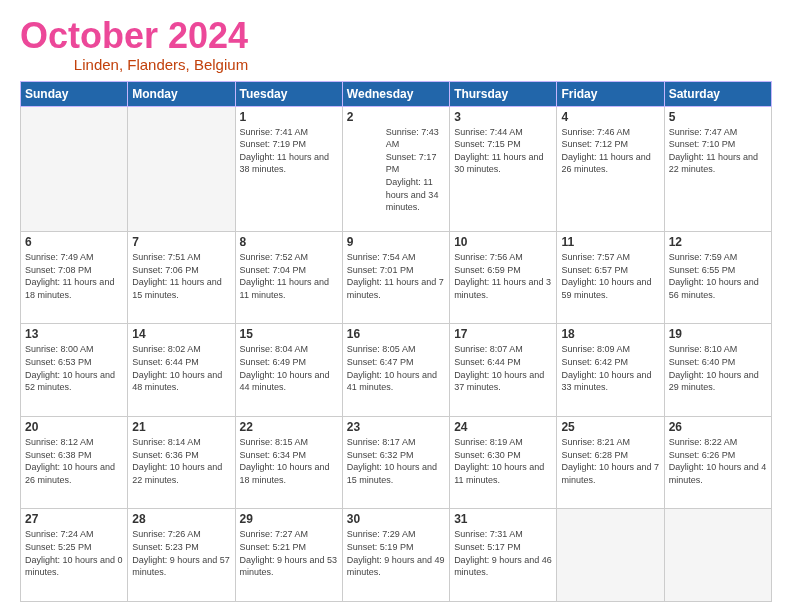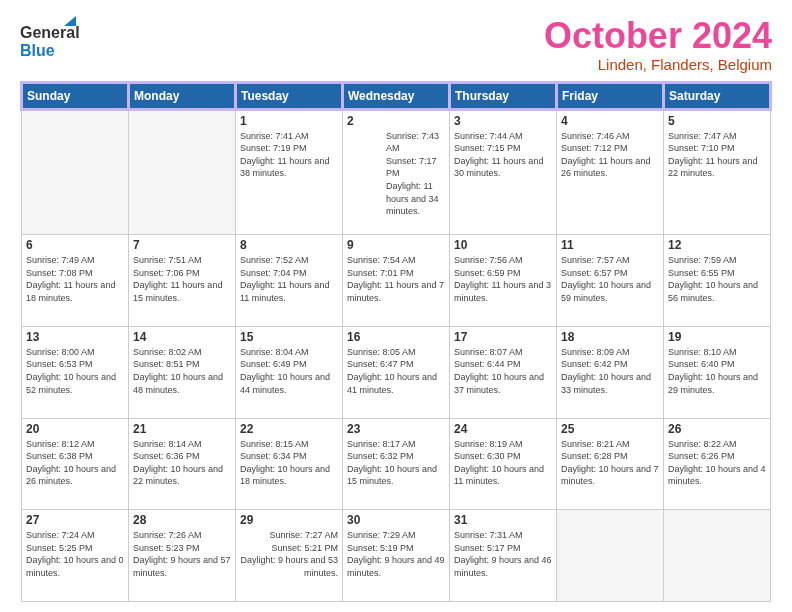--- a/index.html
+++ b/index.html
@@ -41,21 +41,21 @@
       border-collapse: collapse;
       width: 100%;
       table-layout: fixed;
     }
     .calendar th {
       background: #2266aa;
       color: #fff;
       padding: 5px 4px;
       font-size: 12px;
       text-align: left;
-      border: 3px solid #c4b5fd;
+      border: 1px solid #c4b5fd;
     }
     .calendar td {
       border: 1px solid #ccc;
       padding: 3px 4px;
       vertical-align: top;
       font-size: 9.5px;
       color: #333;
       background: #fff;
       height: 82px;
     }
@@ -77,29 +77,20 @@
     .logo-wrapper {
       display: flex;
       align-items: center;
     }
   </style>
 </head>
 <body>
 
 <div class="page">
   <div class="header">
-    <div class="logo-wrapper">
-      <svg width="60" height="52" viewBox="0 0 60 52">
-
-        <text x="0" y="22" font-size="16" font-weight="bold" fill="#333" font-family="Arial">General</text>
-        <text x="0" y="40" font-size="16" font-weight="bold" fill="#1a7abf" font-family="Arial">Blue</text>
-
-        <polygon points="44,10 56,10 56,0" fill="#1a7abf"></polygon>
-      </svg>
-    </div>
     <div class="title-section">
       <div class="month-title">October 2024</div>
       <div class="location">Linden, Flanders, Belgium</div>
     </div>
   </div>
 
   <table class="calendar">
     <thead>
       <tr>
 
@@ -194,21 +185,21 @@
         <tr>
           <td>
             <span class="day-num">13</span>
             <div class="day-info" style="white-space: pre-line;">Sunrise: 8:00 AM
 Sunset: 6:53 PM
 Daylight: 10 hours and 52 minutes.</div>
           </td>
           <td>
             <span class="day-num">14</span>
             <div class="day-info" style="white-space: pre-line;">Sunrise: 8:02 AM
-Sunset: 8:51 PM
+Sunset: 6:44 PM
 Daylight: 10 hours and 48 minutes.</div>
           </td>
           <td>
             <span class="day-num">15</span>
             <div class="day-info" style="white-space: pre-line;">Sunrise: 8:04 AM
 Sunset: 6:49 PM
 Daylight: 10 hours and 44 minutes.</div>
           </td>
           <td>
             <span class="day-num">16</span>
@@ -287,21 +278,21 @@
 Daylight: 10 hours and 0 minutes.</div>
           </td>
           <td>
             <span class="day-num">28</span>
             <div class="day-info" style="white-space: pre-line;">Sunrise: 7:26 AM
 Sunset: 5:23 PM
 Daylight: 9 hours and 57 minutes.</div>
           </td>
           <td>
             <span class="day-num">29</span>
-            <div class="day-info" style="white-space: pre-line; text-align: right;">Sunrise: 7:27 AM
+            <div class="day-info" style="white-space: pre-line;">Sunrise: 7:27 AM
 Sunset: 5:21 PM
 Daylight: 9 hours and 53 minutes.</div>
           </td>
           <td>
             <span class="day-num">30</span>
             <div class="day-info" style="white-space: pre-line;">Sunrise: 7:29 AM
 Sunset: 5:19 PM
 Daylight: 9 hours and 49 minutes.</div>
           </td>
           <td>

